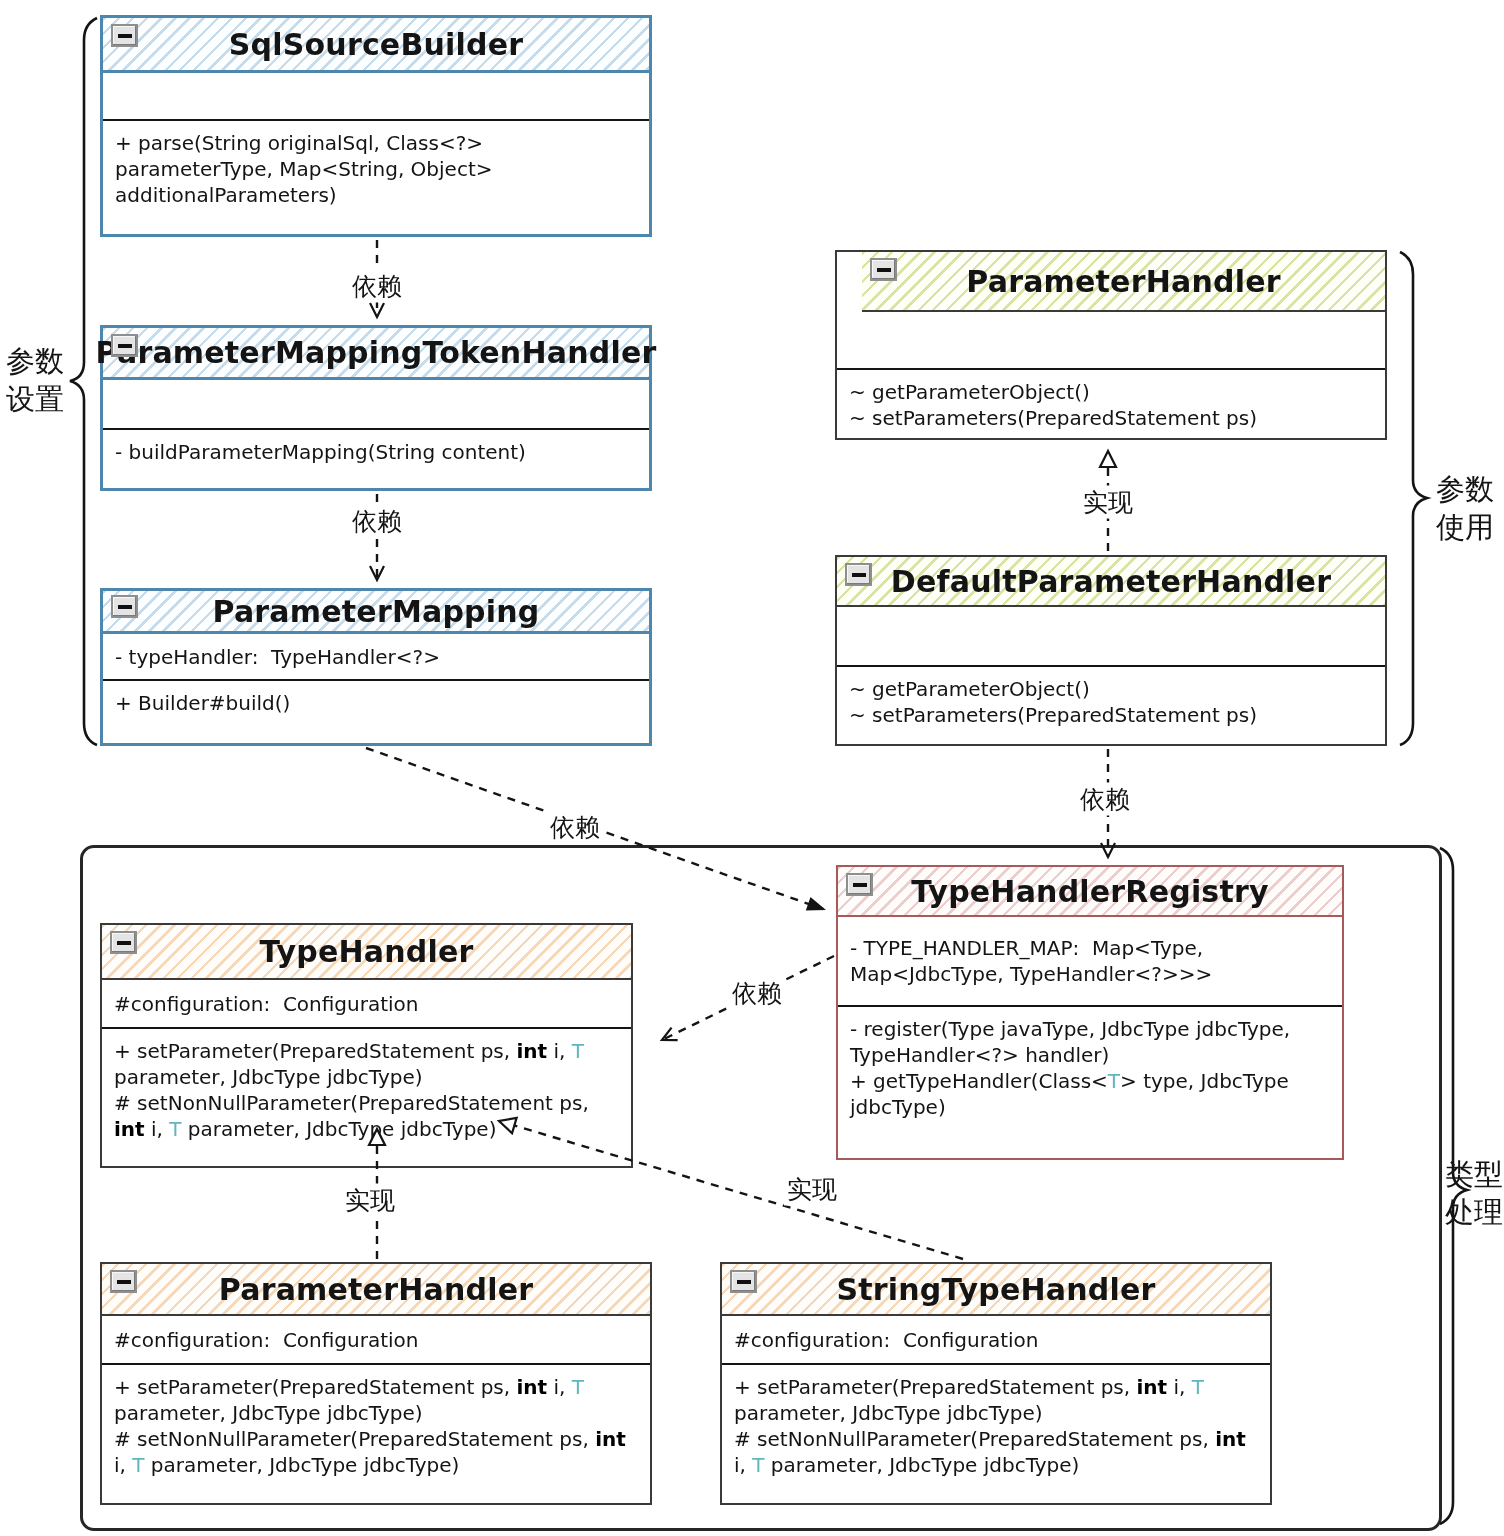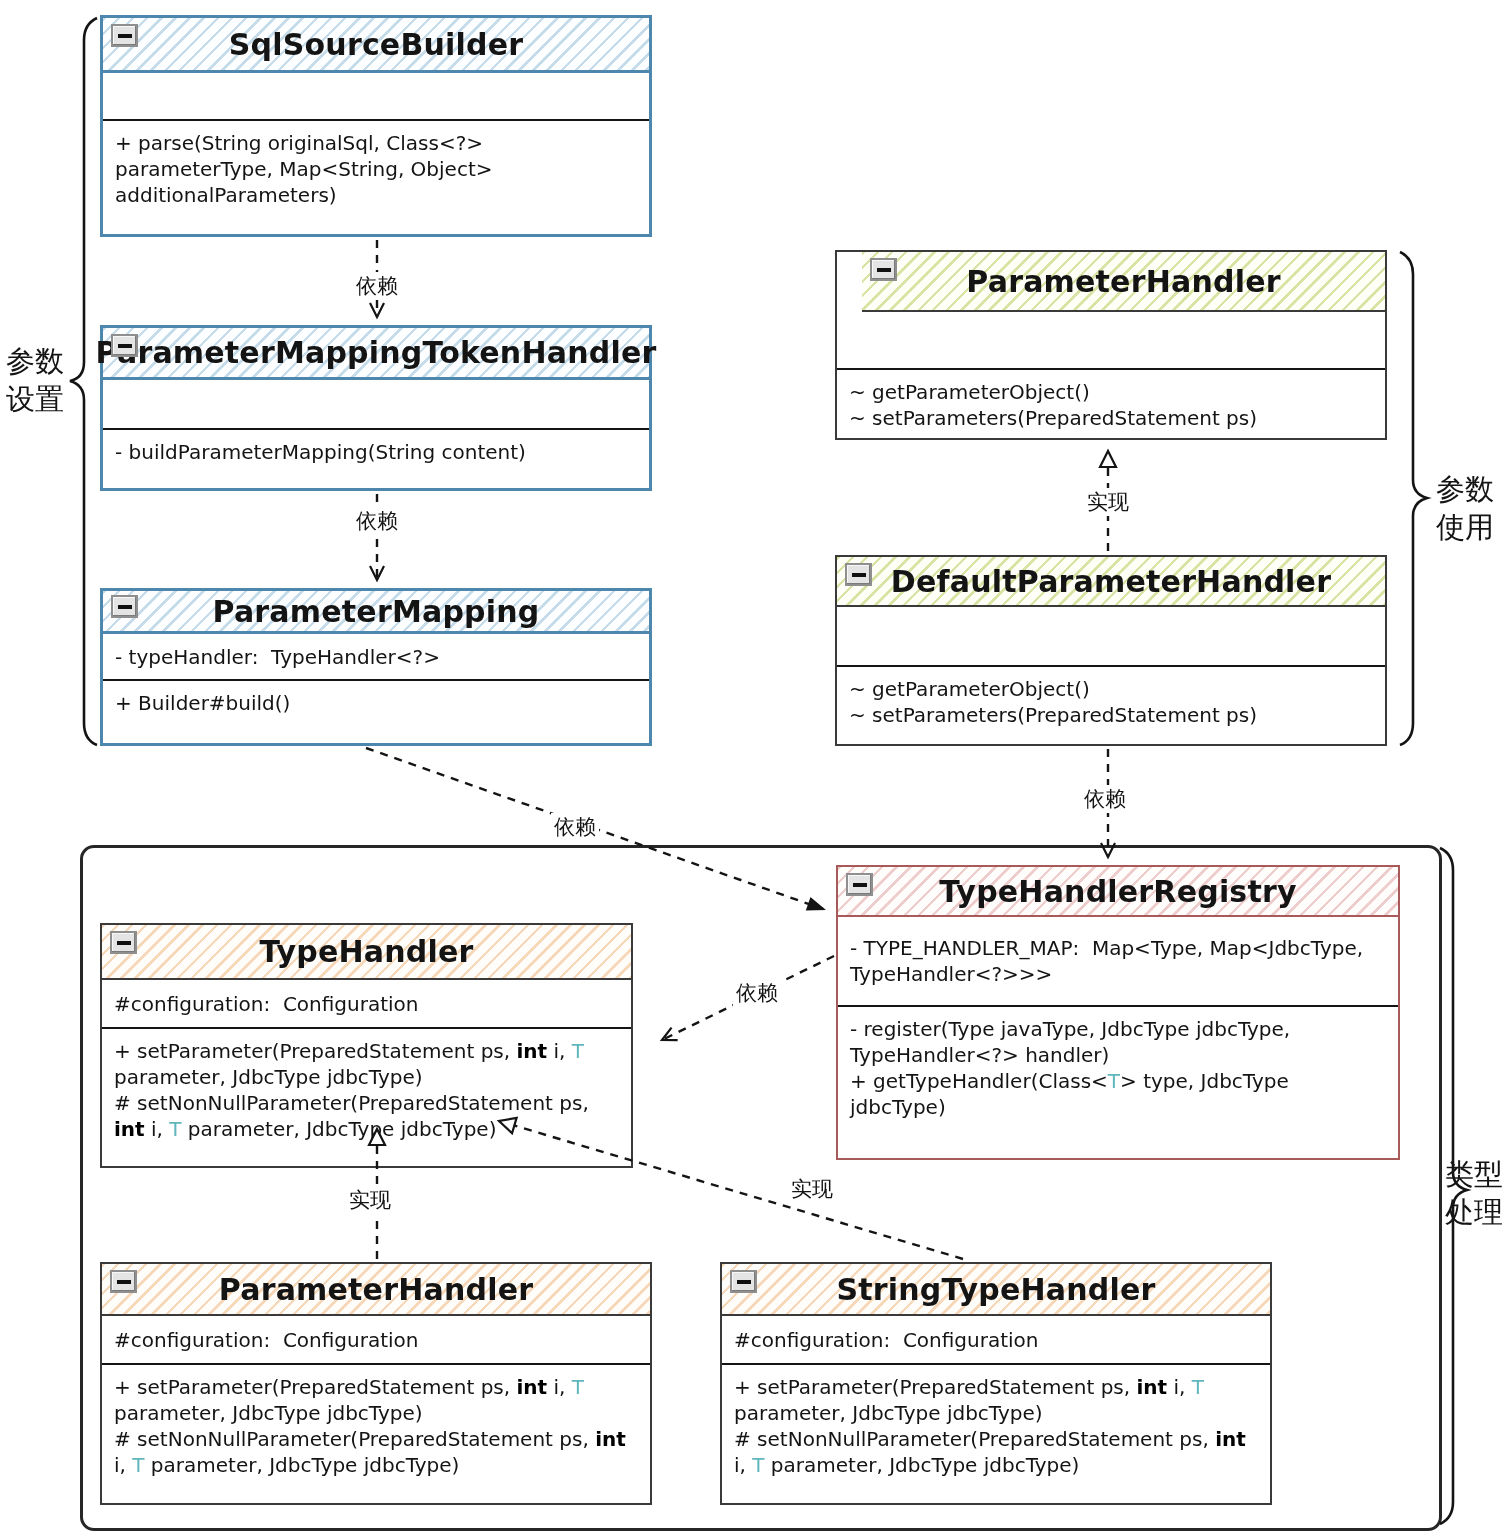--- a/index.html
+++ b/index.html
@@ -33,21 +33,21 @@
       background:repeating-linear-gradient(135deg, rgba(186,205,96,0.55) 0 2.5px, rgba(255,255,255,0) 2.5px 10px) #fefff7;}
   .theme-orange{border:2.5px solid #3a3a3a;}
   .theme-orange .uml-header{border-bottom:2.5px solid #3a3a3a;
       background:repeating-linear-gradient(135deg, rgba(238,178,118,0.5) 0 2.5px, rgba(255,255,255,0) 2.5px 10px) #fffdf9;}
   .theme-red{border:2.5px solid #a85a5a;}
   .theme-red .uml-header{border-bottom:2.5px solid #a85a5a;
       background:repeating-linear-gradient(135deg, rgba(219,148,148,0.45) 0 2.5px, rgba(255,255,255,0) 2.5px 10px) #fffcfc;}
 
   
   .edges-svg{position:absolute;left:0;top:0;width:1504px;height:1536px;pointer-events:none;}
-  .edge-label{position:absolute;transform:translate(-50%,-50%);font-size:21px;background:#ffffff;
+  .edge-label{position:absolute;transform:translate(-50%,-50%);font-size:25px;background:#ffffff;
               padding:0 3px;color:#141414;white-space:nowrap;}
   .group-label{position:absolute;font-size:29px;line-height:1.32;white-space:pre-line;
                text-align:center;color:#141414;}
 </style>
 </head>
 <body>
 
 <div class="canvas">
 
   <div class="big-container"></div>
@@ -130,21 +130,21 @@
     </div>
     <div class="uml-fields" style="height:49px;">
       <div class="member-line">#configuration:  Configuration</div>
     </div>
     <div class="uml-methods">
       <div class="member-line">+ setParameter(PreparedStatement ps, <span class="kw">int</span> i, <span class="tv">T</span> parameter, JdbcType jdbcType)</div>
       <div class="member-line"># setNonNullParameter(PreparedStatement ps, <span class="kw">int</span> i, <span class="tv">T</span> parameter, JdbcType jdbcType)</div>
     </div>
   </div>
 
-  <div class="uml-class theme-red" style="left:836px;top:865px;width:564px;height:295px;">
+  <div class="uml-class theme-red" style="left:836px;top:865px;width:508px;height:295px;">
     <div class="uml-header" style="height:50px;">
       <span class="collapse-btn">
           <span class="minus"></span>
         </span>
       <span class="uml-title">TypeHandlerRegistry</span>
     </div>
     <div class="uml-fields" style="height:90px;">
       <div class="member-line">- TYPE_HANDLER_MAP:  Map&lt;Type, Map&lt;JdbcType, TypeHandler&lt;?&gt;&gt;&gt;</div>
     </div>
     <div class="uml-methods">

